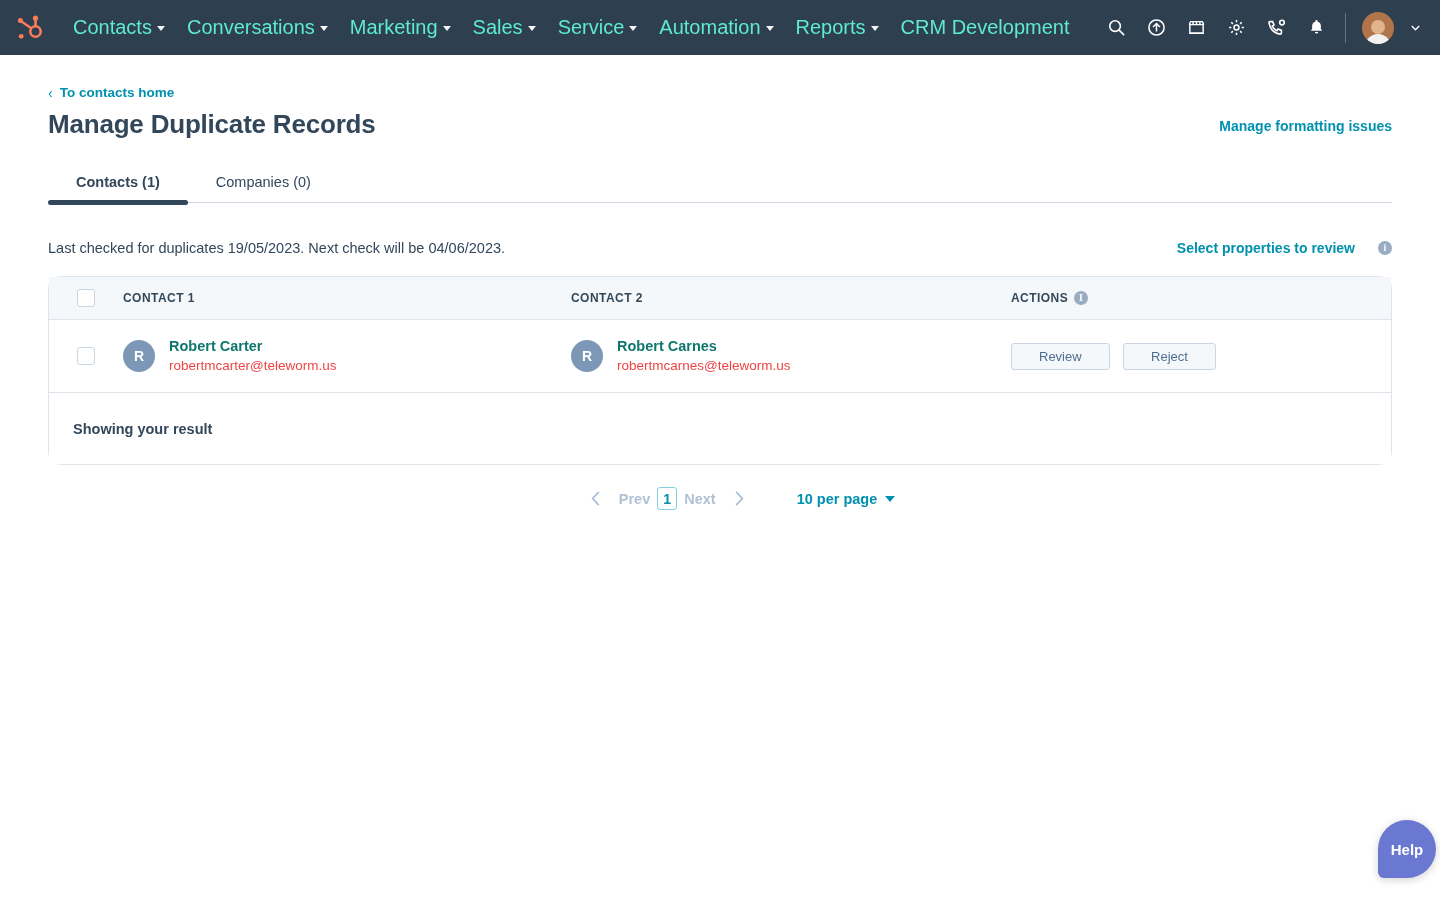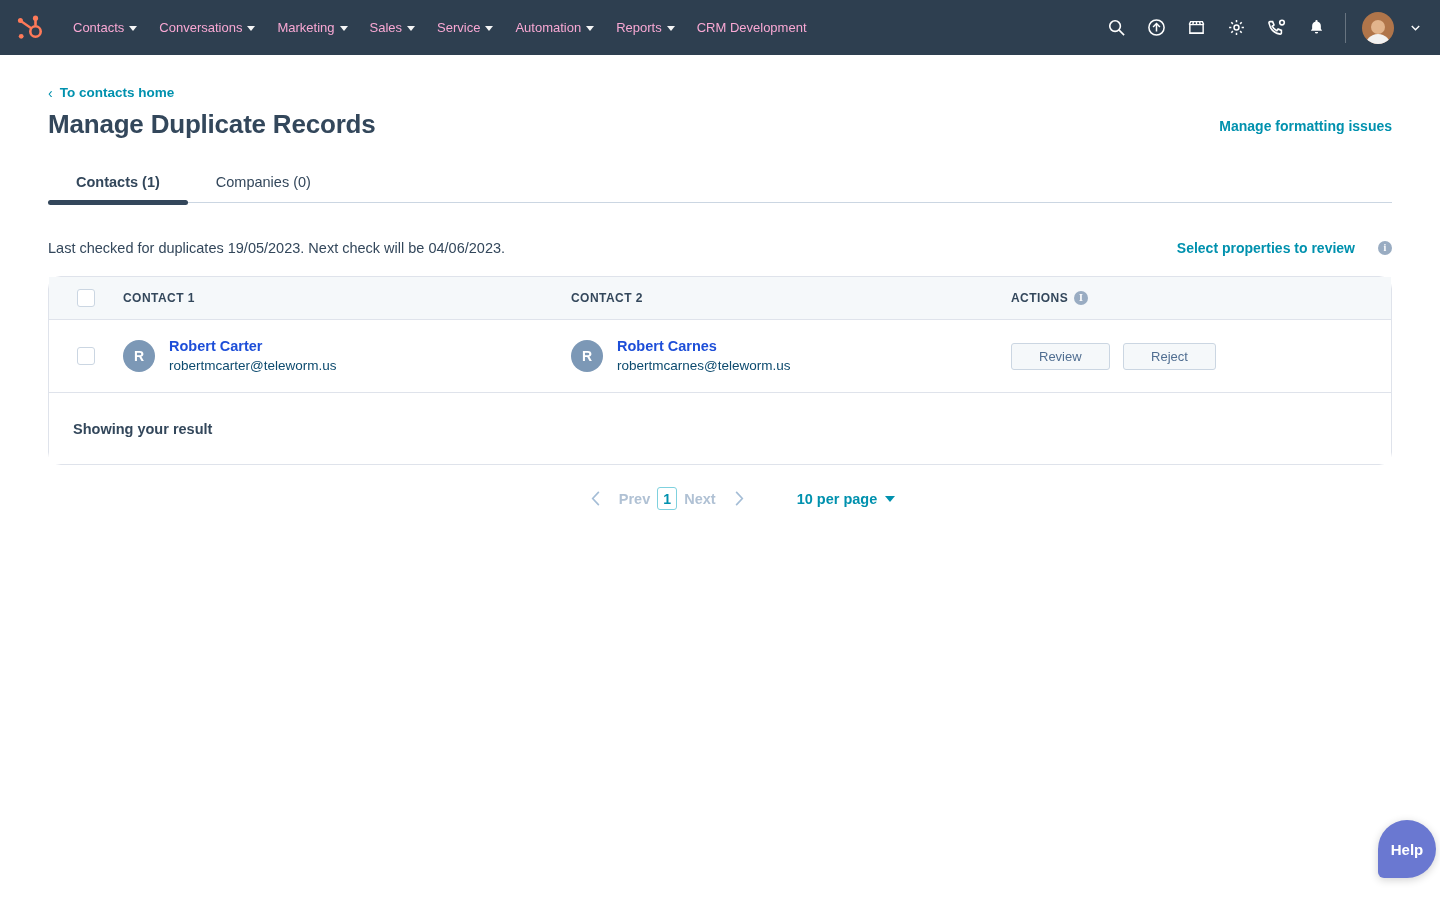--- a/index.html
+++ b/index.html
@@ -24,22 +24,22 @@
     position: relative;
   }
   .logo {
     width: 30px; height: 30px;
     margin-right: 18px;
     flex: 0 0 auto;
     display: flex; align-items: center; justify-content: center;
   }
   .nav-items { display: flex; align-items: center; gap: 0px; }
   .nav-item {
-    color: #f9a8d4;
-    font-size: 13px;
+    color: #5eead4;
+    font-size: 20px;
     padding: 6px 11px;
     display: flex;
     align-items: center;
     gap: 5px;
     cursor: pointer;
     white-space: nowrap;
     border-radius: 3px;
   }
   .caret {
     width: 0; height: 0;
@@ -258,27 +258,27 @@
     font-size: 14px;
     font-weight: 600;
     display: flex;
     align-items: center;
     justify-content: center;
     flex: 0 0 auto;
   }
   .contact-name {
     font-size: 14.5px;
     font-weight: 700;
-    color: #1d4ed8;
+    color: #0f766e;
     cursor: pointer;
     line-height: 1.35;
   }
   .contact-email {
     font-size: 13.5px;
-    color: #0c4a6e;
+    color: #ef4444;
     line-height: 1.35;
   }
   .btn {
     font-family: "Liberation Sans", sans-serif;
     font-size: 13px;
     color: #506e91;
     background: #f5f8fa;
     border: 1px solid #cbd6e2;
     border-radius: 3px;
     padding: 5px 27px;

